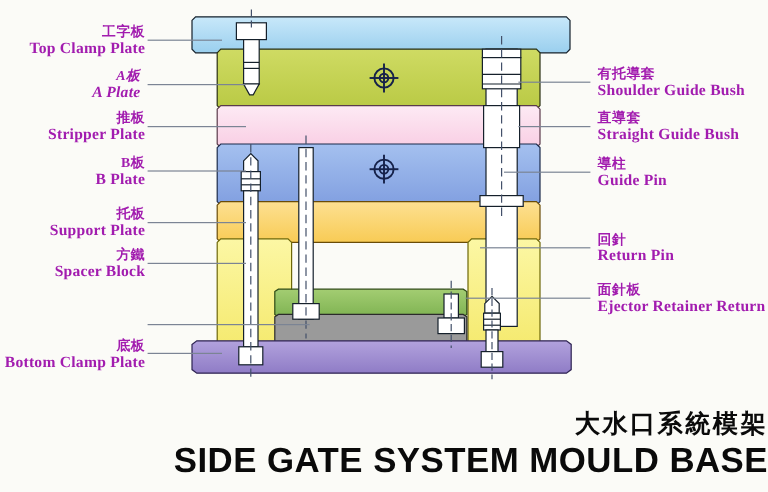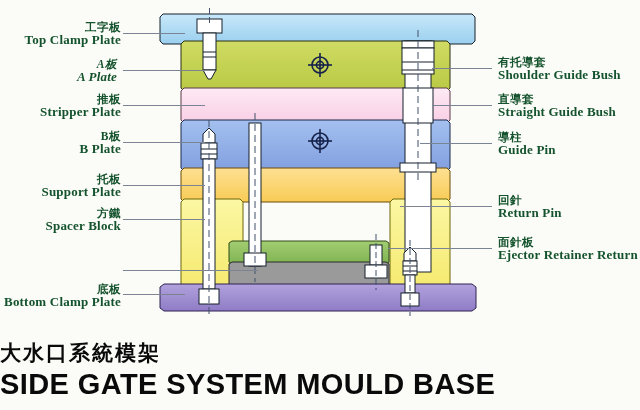--- a/index.html
+++ b/index.html
@@ -5,36 +5,36 @@
   html,body{margin:0;padding:0;}
   body{
     width:640px;height:410px;overflow:hidden;
     background:#fbfbf7;
     font-family:"Liberation Serif","DejaVu Serif",serif;
     position:relative;
   }
   #root{position:absolute;inset:0;}
 
   
-  .lbl{position:absolute;font-weight:bold;color:#14532d;line-height:1.08;white-space:nowrap;}
+  .lbl{position:absolute;font-weight:bold;color:#a21caf;line-height:1.08;white-space:nowrap;}
   .lbl .cn{font-size:11.5px;letter-spacing:.5px;}
   .lbl .en{font-size:13px;letter-spacing:.2px;}
   .lbl.left{text-align:right;}
   .lbl.left .cn,.lbl.left .en{display:block;}
   .lbl.right{text-align:left;}
   .lbl.right .cn,.lbl.right .en{display:block;}
 
   
   .leader{position:absolute;height:1px;background:#7b8494;}
 
   
   #diagram{position:absolute;left:0;top:0;width:640px;height:410px;}
 
   
-  #title{position:absolute;left:0;right:0;bottom:8px;text-align:left;color:#0a0a0a;}
+  #title{position:absolute;left:0;right:0;bottom:8px;text-align:right;color:#0a0a0a;}
   #title .t-cn{font-size:21px;font-weight:bold;letter-spacing:2px;line-height:1.25;
                font-family:"DejaVu Sans","Liberation Sans",sans-serif;}
   #title .t-en{font-size:29px;font-weight:bold;letter-spacing:.4px;line-height:1.25;
                font-family:"Liberation Sans","DejaVu Sans",sans-serif;}
 </style>
 </head>
 <body>
 
 <div id="root">
 

